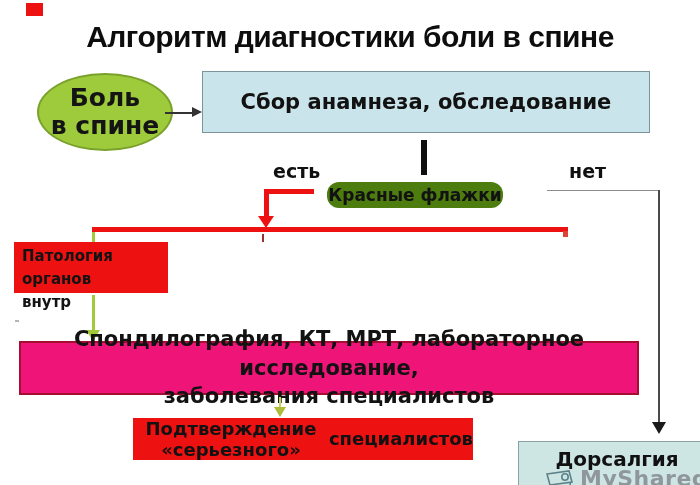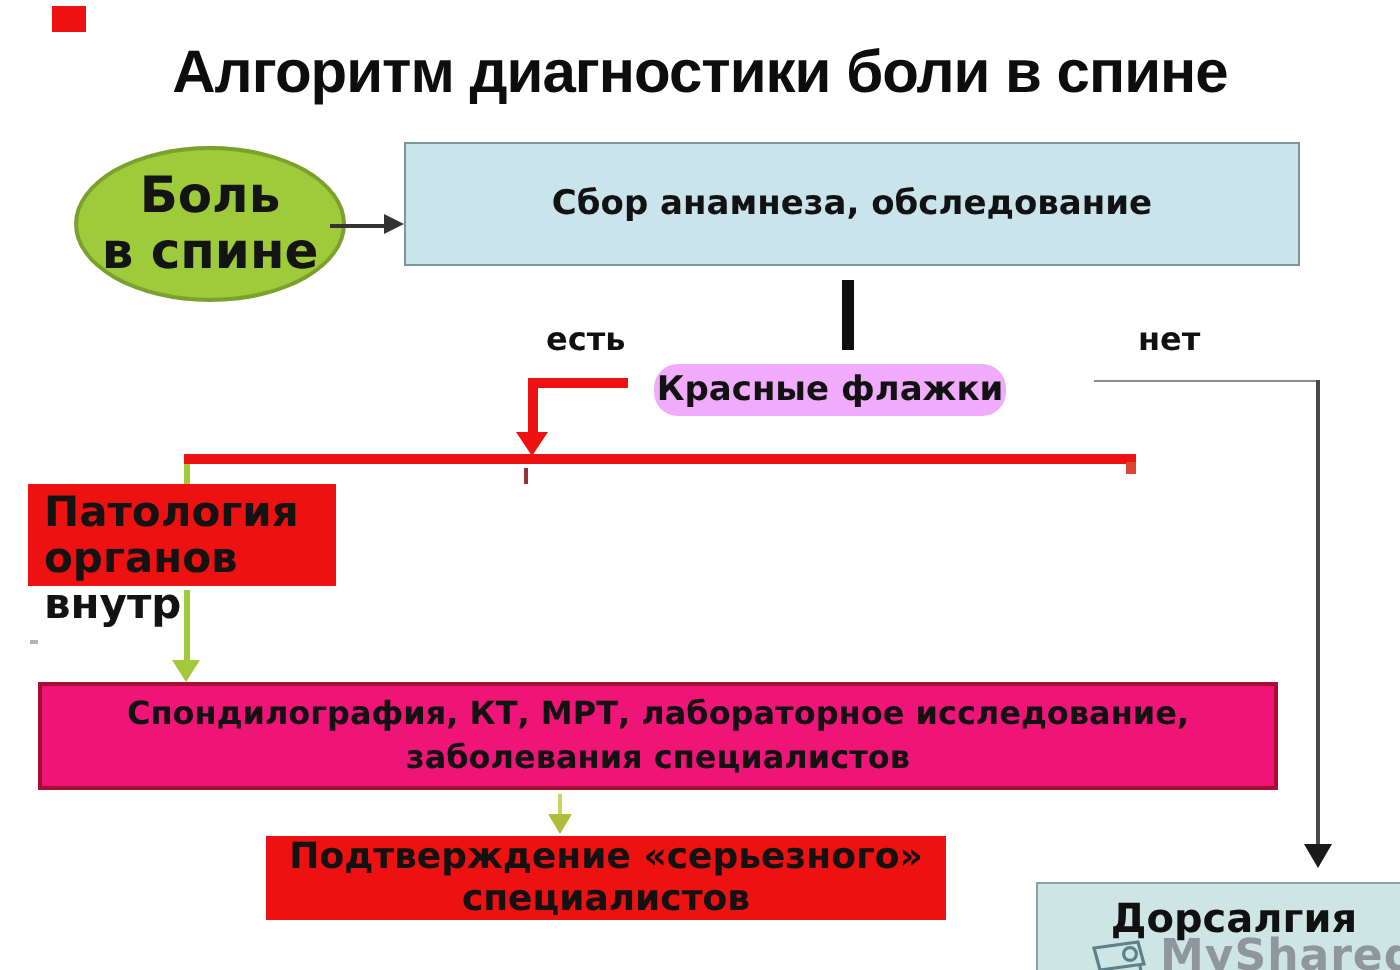--- a/index.html
+++ b/index.html
@@ -14,35 +14,35 @@
     font-size:30px;font-weight:bold;color:#0d0d0d;letter-spacing:-0.5px;
   }
   .corner-mark{left:26px;top:3px;width:17px;height:13px;background:#ee1111;}
   .start-ellipse{
     left:37px;top:73px;width:132px;height:74px;border-radius:50%;
     background:#9ecb3c;border:2px solid #79a12b;
     display:flex;flex-direction:column;align-items:center;justify-content:center;
     font-size:25px;font-weight:bold;line-height:1.12;color:#141414;white-space:nowrap;
   }
   .box{display:flex;align-items:center;justify-content:center;text-align:center;font-weight:bold;color:#121212;}
-  .box-anamnesis{left:202px;top:71px;width:446px;height:60px;background:#c9e4ea;border:1px solid #7d949b;font-size:17px;}
-  .box-flags{left:327px;top:182px;width:176px;height:26px;background:#f0abfc;font-size:17px;border-radius:12px;}
+  .box-anamnesis{left:202px;top:71px;width:446px;height:60px;background:#c9e4ea;border:1px solid #7d949b;font-size:21px;}
+  .box-flags{left:327px;top:182px;width:176px;height:26px;background:#4d7c0f;font-size:17px;border-radius:12px;}
   .box-pathology{left:14px;top:242px;width:154px;height:51px;background:#ee1111;}
-  .pathology-text{left:22px;top:245px;font-size:21px;font-weight:bold;line-height:23px;color:#131313;}
+  .pathology-text{left:22px;top:245px;font-size:15px;font-weight:bold;line-height:23px;color:#131313;}
   .box-workup{
     left:19px;top:341px;width:616px;height:50px;background:#ef1477;border:2px solid #a50d31;
-    flex-direction:column;font-size:16px;line-height:1.35;
+    flex-direction:column;font-size:21px;line-height:1.35;
   }
-  .box-confirm{left:133px;top:418px;width:340px;height:42px;background:#ee1111;flex-direction:column;font-size:18px;line-height:1.18;}
+  .box-confirm{left:133px;top:418px;width:340px;height:42px;background:#ee1111;flex-direction:row;font-size:18px;line-height:1.18;}
   .box-dorsalgia{
     left:518px;top:441px;width:196px;height:60px;background:#cde6e4;border:1px solid #8ba2a5;
     display:block;text-align:center;font-weight:bold;
   }
   .dorsalgia-label{display:block;margin-top:5px;font-size:20px;}
-  .yes-label,.no-label{font-size:16px;font-weight:bold;color:#101010;}
+  .yes-label,.no-label{font-size:19px;font-weight:bold;color:#101010;}
   .yes-label{left:273px;top:160px;}
   .no-label{left:569px;top:160px;text-align:right;}
   .ellipse-arrow-line{left:165px;top:112px;width:27px;height:2px;background:#333;}
   .tri-right{width:0;height:0;border-top:5px solid transparent;border-bottom:5px solid transparent;border-left:10px solid #333;}
   .ellipse-arrow-head{left:192px;top:107px;}
   .black-bar{left:421px;top:140px;width:6px;height:35px;background:#0f0f0f;}
   .red-elbow-h{left:264px;top:189px;width:50px;height:5px;background:#ee1111;}
   .red-elbow-v{left:264px;top:189px;width:5px;height:28px;background:#ee1111;}
   .tri-down-red{width:0;height:0;border-left:8px solid transparent;border-right:8px solid transparent;border-top:12px solid #ee1111;}
   .red-elbow-head{left:258px;top:216px;}

